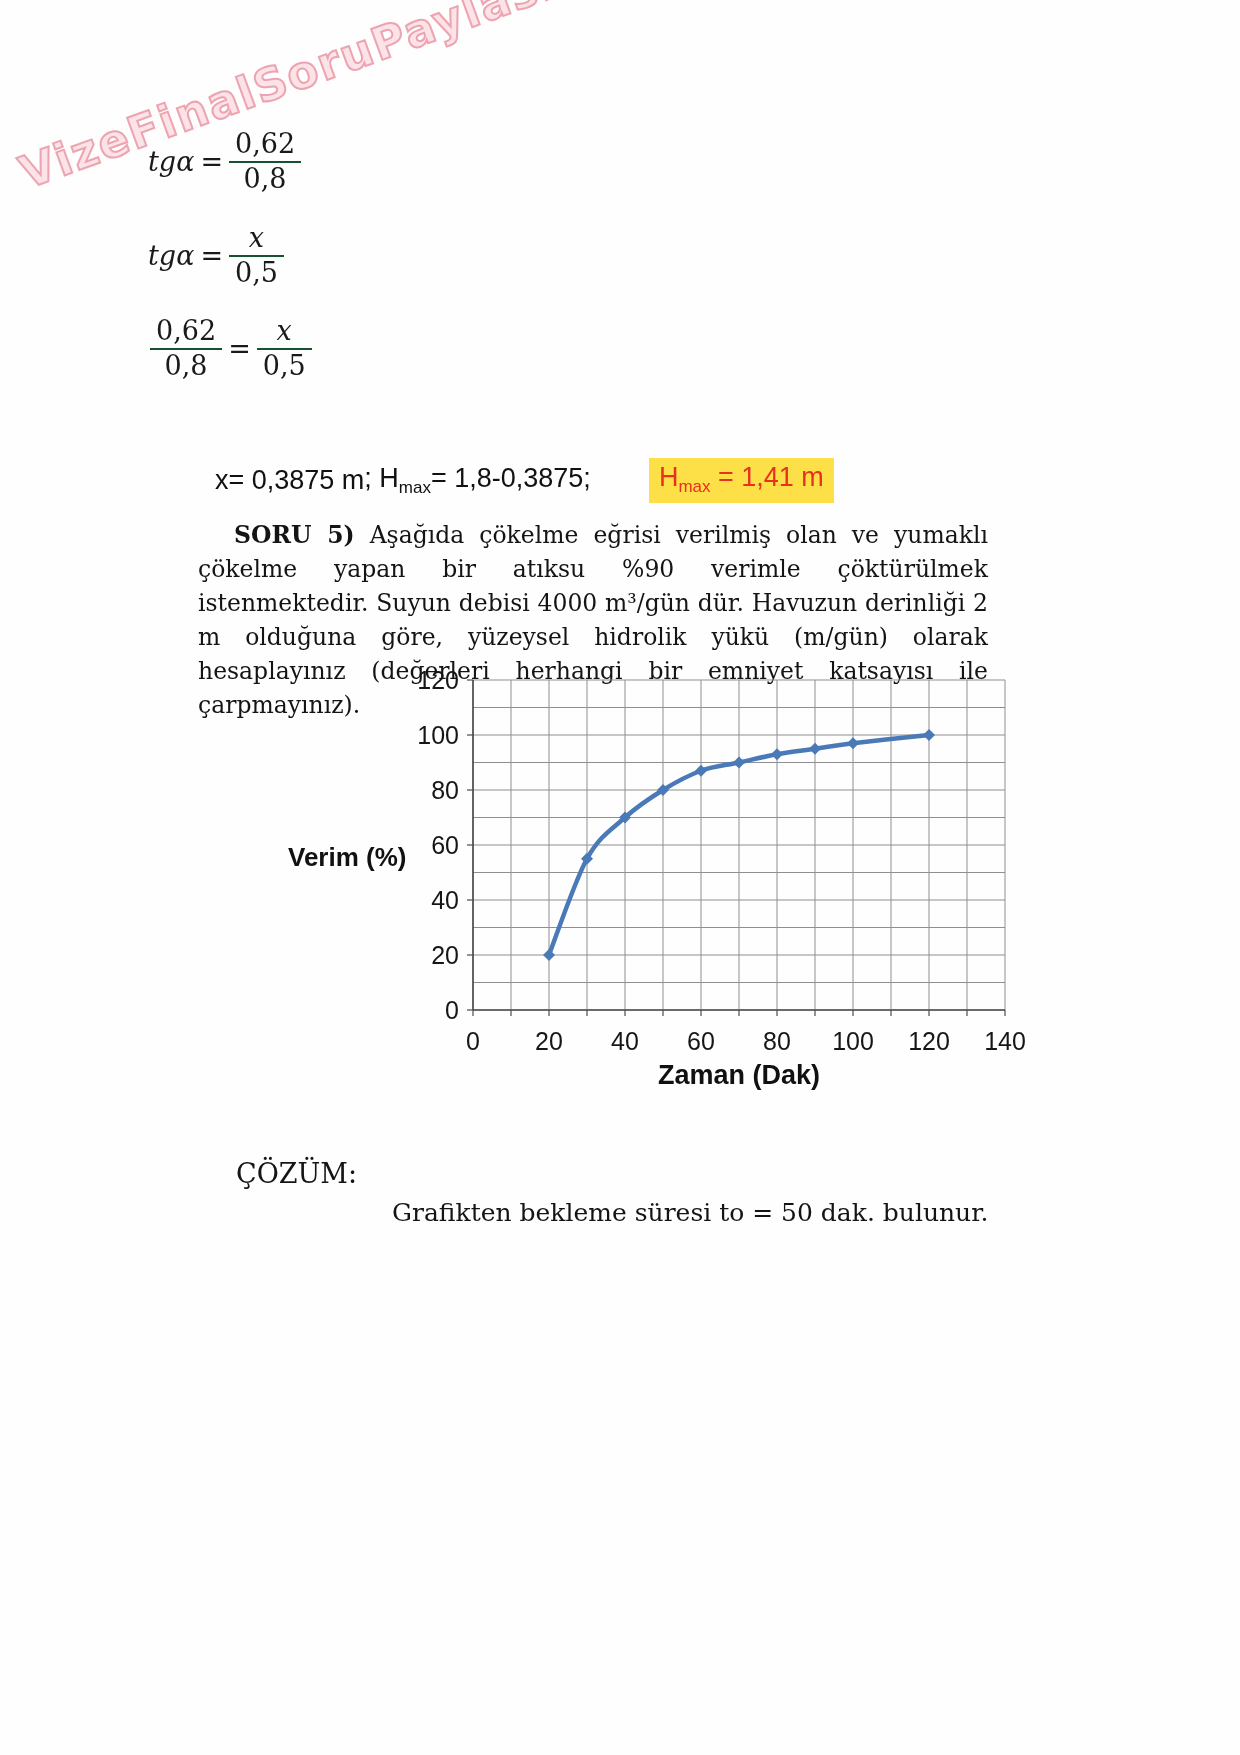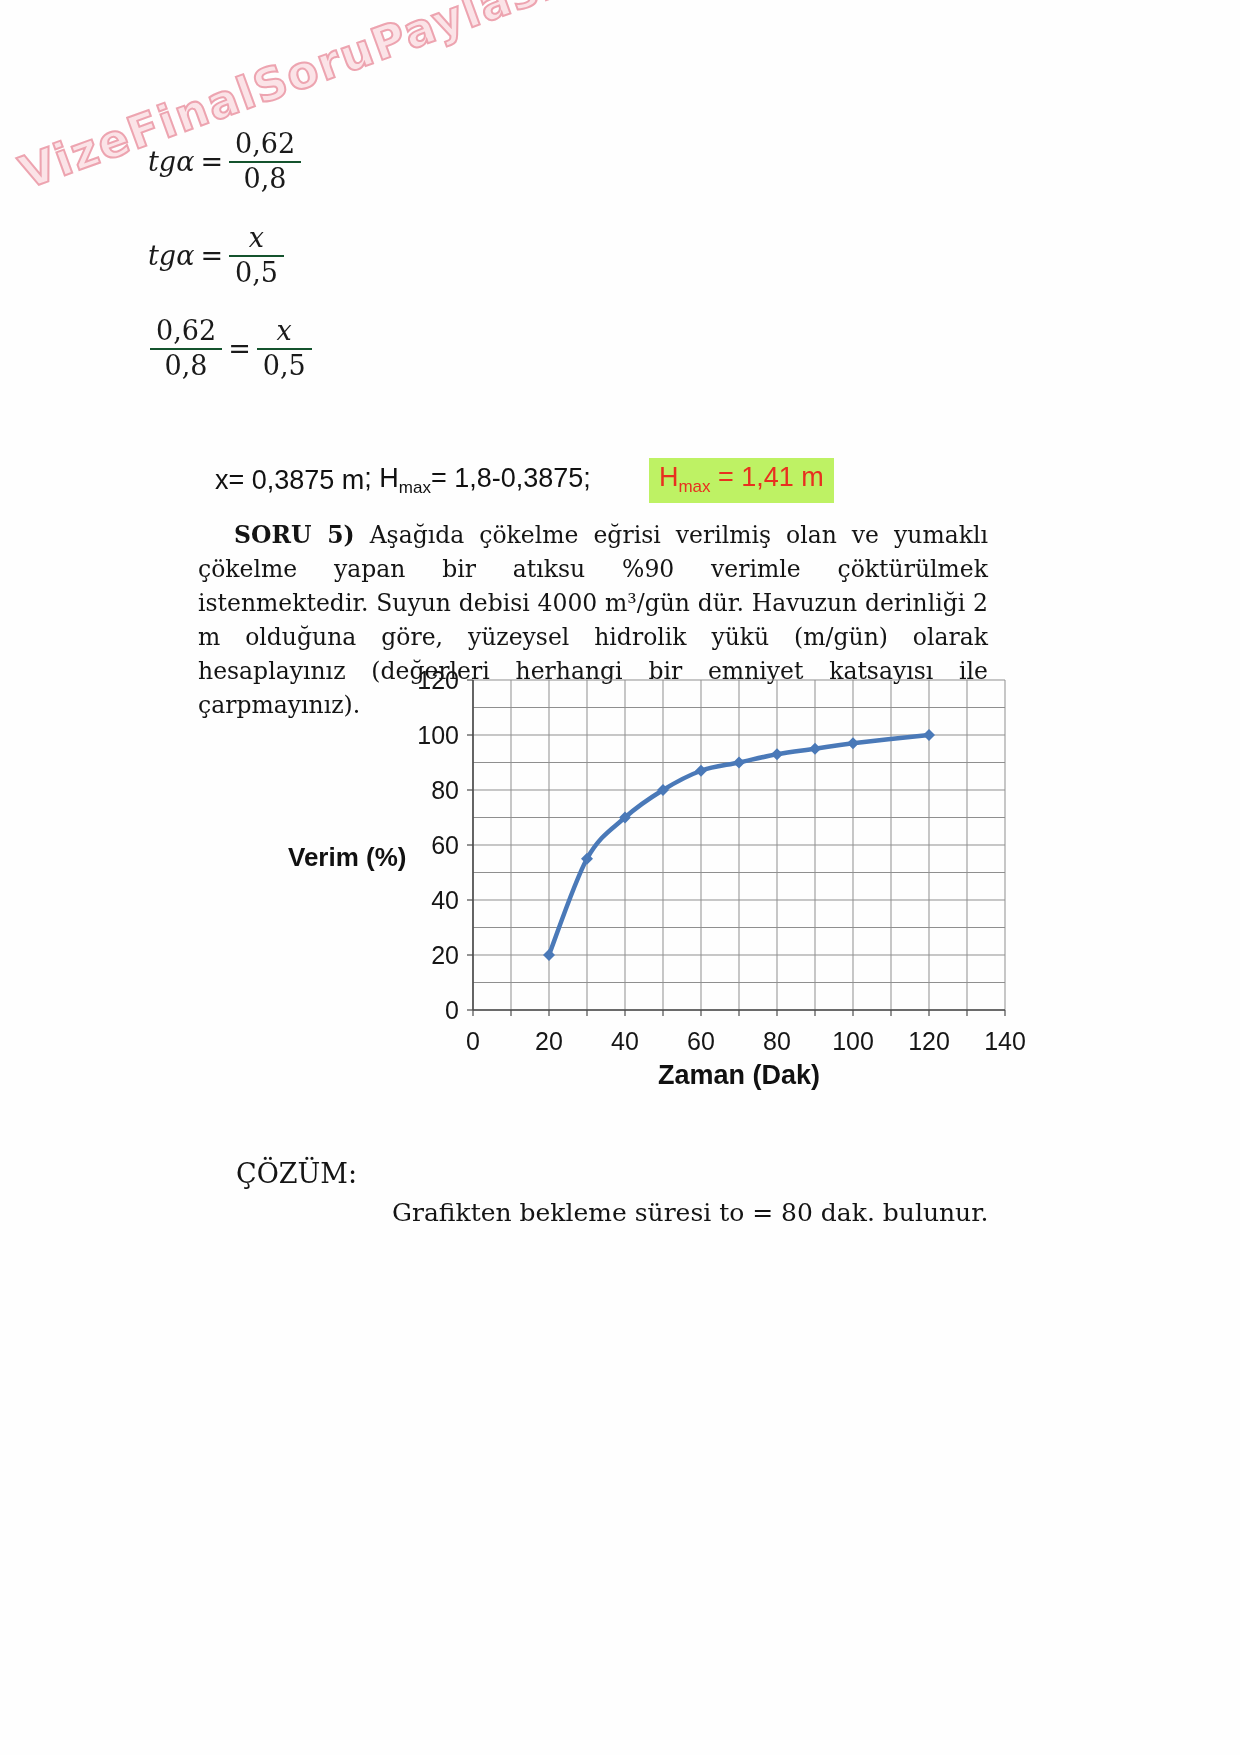--- a/index.html
+++ b/index.html
@@ -107,21 +107,21 @@
         <span class="den">0,8</span>
       </span>
       <span class="eq">=</span>
       <span class="frac">
         <span class="num var">x</span>
         <span class="den">0,5</span>
       </span>
   </div>
 
   <div class="result-line">
-    <span>x= 0,3875 m</span><span class="rl-expr"><span>; </span><span>H</span><sub>max</sub><span>= 1,8-0,3875;</span></span><span class="rl-highlight" id="rl-highlight" style="background: #bef264; color: rgb(232, 48, 31); text-align: right;"><span>H</span><sub>max</sub><span> = 1,41 m</span></span>
+    <span>x= 0,3875 m</span><span class="rl-expr"><span>; </span><span>H</span><sub>max</sub><span>= 1,8-0,3875;</span></span><span class="rl-highlight" id="rl-highlight" style="background: #fde047; color: rgb(232, 48, 31); text-align: right;"><span>H</span><sub>max</sub><span> = 1,41 m</span></span>
   </div>
 
   <div class="question">
     <span class="q-label">SORU 5)</span><span> Aşağıda çökelme eğrisi verilmiş olan ve yumaklı çökelme yapan bir atıksu %90 verimle çöktürülmek istenmektedir. Suyun debisi 4000 m³/gün dür. Havuzun derinliği 2 m olduğuna göre, yüzeysel hidrolik yükü (m/gün) olarak hesaplayınız (değerleri herhangi bir emniyet katsayısı ile çarpmayınız).</span>
   </div>
 
   <div class="ylabel">Verim (%)</div>
 
   <div class="chart-wrap">
     <svg id="chart-svg" width="640" height="400">
@@ -202,15 +202,15 @@
         <path d="M382,88.25L388,94.25L382,100.25L376,94.25Z" fill="#4a79b8"></path>
         <path d="M420,82.75L426,88.75L420,94.75L414,88.75Z" fill="#4a79b8"></path>
         <path d="M458,77.25L464,83.25L458,89.25L452,83.25Z" fill="#4a79b8"></path>
         <path d="M534,69L540,75L534,81L528,75Z" fill="#4a79b8"></path>
       </svg>
   </div>
 
   <div class="xlabel">Zaman (Dak)</div>
 
   <div class="solution-heading">ÇÖZÜM:</div>
-  <div class="solution-text">Grafikten bekleme süresi to = 80 dak. bulunur.</div>
+  <div class="solution-text">Grafikten bekleme süresi to = 50 dak. bulunur.</div>
 
 </div>
 
 </body></html>

